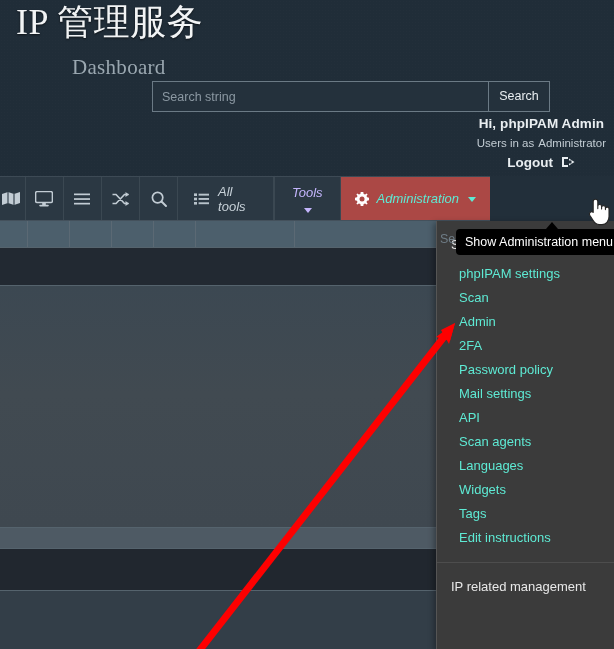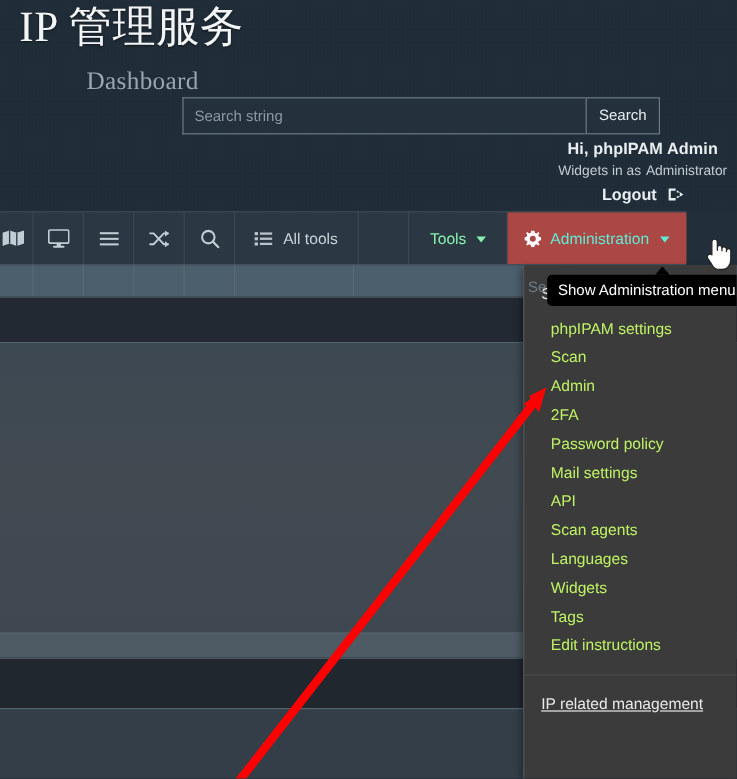--- a/index.html
+++ b/index.html
@@ -104,26 +104,27 @@
     color: #e9eef1;
     cursor: pointer;
     white-space: nowrap;
   }
   .logout .exit-icon { margin-left: 6px; font-size: 12px; }
 
   
   .navbar {
     position: absolute;
     left: 0; top: 176px;
-    width: 572px; height: 45px;
+    width: 490px; height: 45px;
     background: #2b3843;
     border-top: 1px solid #3d4a55;
     border-bottom: 1px solid #44515c;
     display: flex;
     align-items: stretch;
+    font-style: italic;
   }
   .nav-item {
     display: flex;
     align-items: center;
     justify-content: center;
     border-right: 1px solid #3b4852;
     color: #c8d2d9;
     font-size: 13px;
     cursor: pointer;
     height: 100%;
@@ -134,21 +135,22 @@
     padding: 0 16px;
     gap: 9px;
   }
   .nav-spacer {
     flex: 1 1 auto;
     border-right: 1px solid #3b4852;
   }
   .nav-tools {
     padding: 0 17px;
     gap: 7px;
-    color: #86efac;
+    color: #c4b5fd;
+    flex-direction: column;
   }
   .nav-admin {
     padding: 0 14px;
     gap: 8px;
     background: #ab4845;
     color: #5eead4;
     border-right: none;
     flex: 0 0 auto;
   }
   .caret {
@@ -194,25 +196,24 @@
     overflow: hidden;
   }
   .menu-section-head {
     color: #e8e8e8;
     font-size: 13px;
     padding: 16px 0 10px 14px;
   }
   .menu-section-head.second {
     border-top: 1px solid #4d4d4d;
     margin-top: 6px;
-    text-decoration: underline;
   }
   .menu-item {
     display: block;
-    color: #bef264;
+    color: #5eead4;
     font-size: 13px;
     padding: 3px 0 3px 22px;
     line-height: 18px;
     cursor: pointer;
     white-space: nowrap;
   }
   .menu-list { padding-bottom: 6px; }
 
   
   .tooltip {
@@ -272,21 +273,21 @@
     <div class="site-subtitle">Dashboard</div>
 
     <div class="searchwrap">
       <input class="search-input" type="text" placeholder="Search string" style="">
       <button class="search-btn">Search</button>
     </div>
 
     <div class="userbox">
       <div class="user-greet">Hi, phpIPAM Admin</div>
       <div class="user-role">
-        <span>Widgets in as</span><span class="role-name">Administrator</span>
+        <span>Users in as</span><span class="role-name">Administrator</span>
       </div>
       <div class="logout">
         <span>Logout</span><span class="exit-icon">
           <svg width="13" height="12" viewBox="0 0 13 12" style="display:inline-block;vertical-align:-1px">
             <path d="M0 1 L6 1 L6 3 L2 3 L2 9 L6 9 L6 11 L0 11 Z" fill="#e9eef1"></path>
             <path d="M7 2.5 L7 4.5 L9.5 4.5 L9.5 7.5 L7 7.5 L7 9.5 L12.5 6 Z" fill="#e9eef1"></path>
           </svg>
         </span>
       </div>
     </div>

